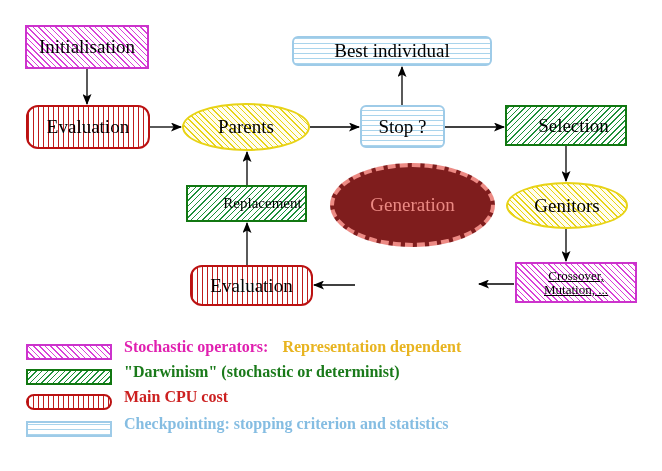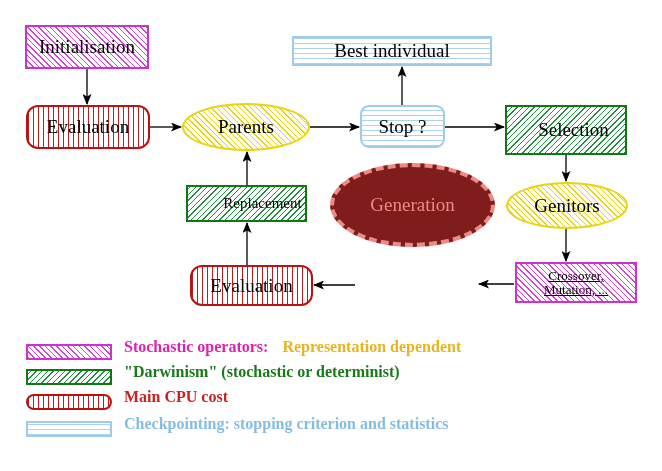--- a/index.html
+++ b/index.html
@@ -41,21 +41,21 @@
     z-index: 2;
   }
   
   .box {
     border-style: solid;
     border-width: 2px;
   }
   .box.magenta { border-color: #cc33cc; }
   .box.green   { border-color: #117711; }
   .box.red     { border-color: #bb1111; }
-  .box.blue    { border-color: #9ecbe8; }
+  .box.blue    { border-color: #9ecbe8; border-radius: 6px; }
 
   
   .rounded { border-radius: 9px; }
 
   
   .ellipse {
     border-radius: 50%;
     border: 2px solid #e8d316;
   }
   .ellipse.dashed-gen {
@@ -190,21 +190,21 @@
   </div>
 
   <div class="node box blue rounded fill-blue-horiz" style="left:360px; top:105px; width:85px; height:43px; font-size:19px;">
     <span class="label">Stop ?</span>
   </div>
 
   <div class="node box blue fill-blue-horiz" style="left:292px; top:36px; width:200px; height:30px; font-size:19px;">
     <span class="label">Best individual</span>
   </div>
 
-  <div class="node box green fill-green-diag" style="left:505px; top:105px; width:122px; height:50px; font-size:19px;padding-left:15px;">
+  <div class="node box green fill-green-diag" style="left:505px; top:105px; width:122px; height:41px; font-size:19px;padding-left:15px;">
     <span class="label">Selection</span>
   </div>
 
   <div class="node ellipse fill-yellow-diag" style="left:506px; top:182px; width:122px; height:47px; font-size:19px;">
     <span class="label">Genitors</span>
   </div>
 
   <div class="node box magenta fill-magenta-diag" style="left:515px; top:262px; width:122px; height:41px; font-size:13px;text-decoration:underline;">
     <span class="label" style="white-space:pre-line;">Crossover,
 Mutation, ...</span>

